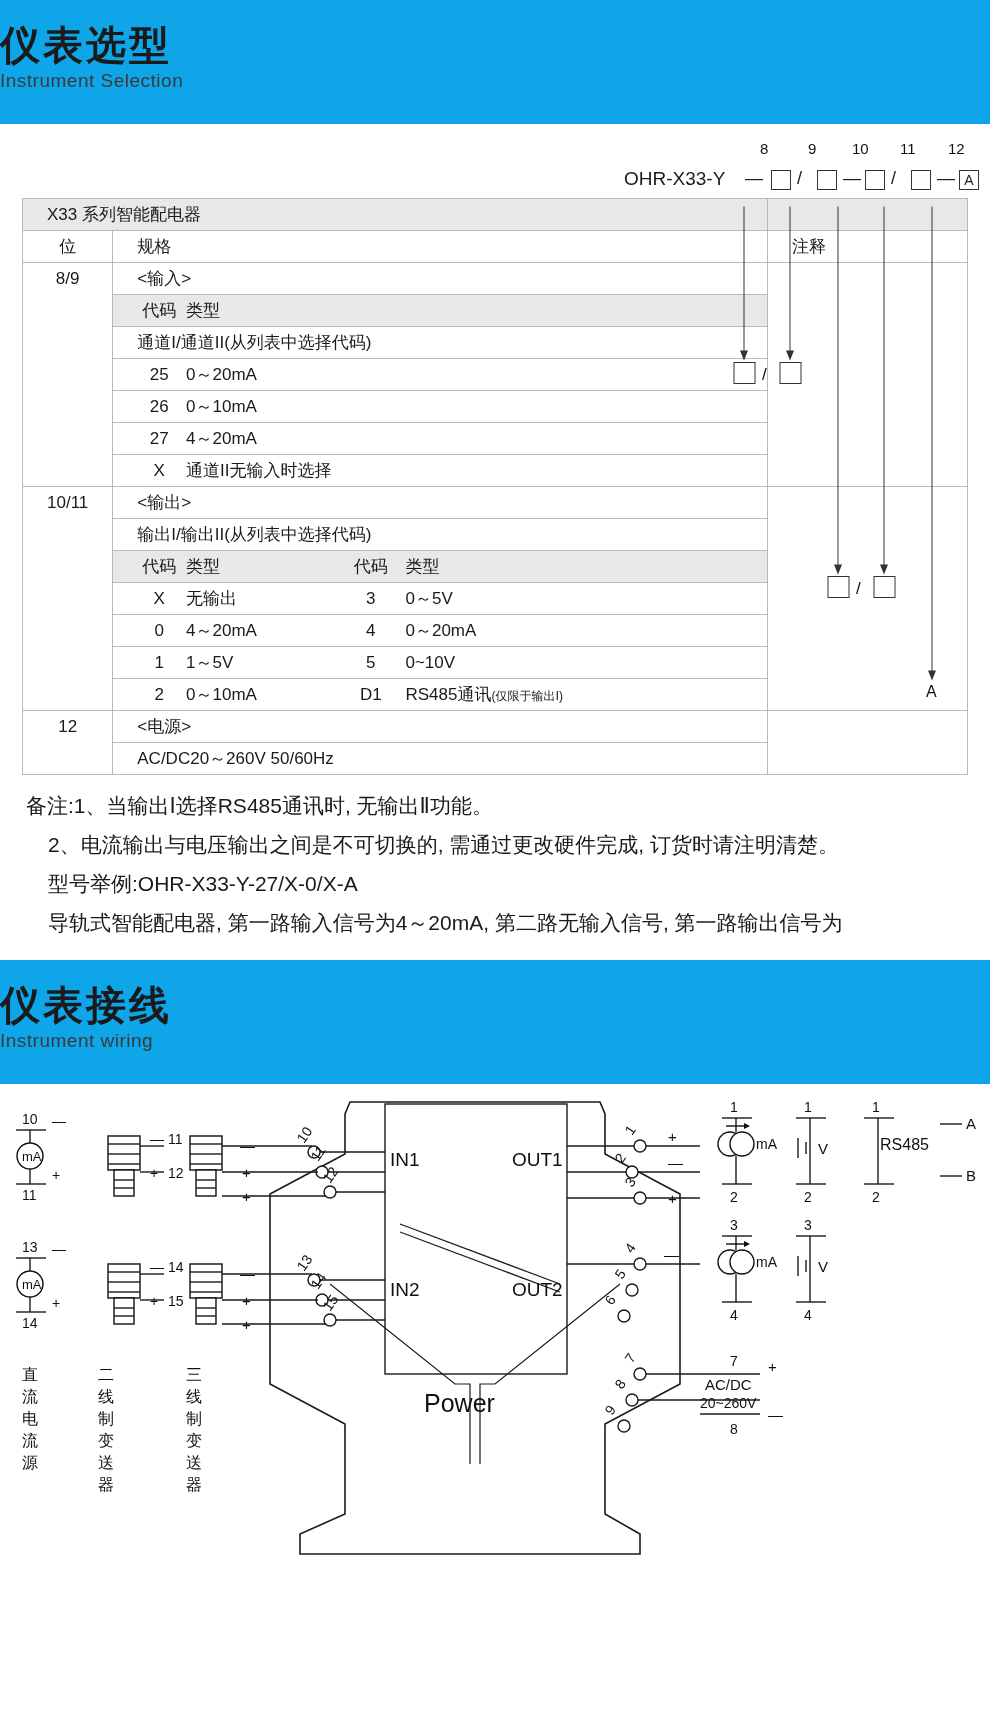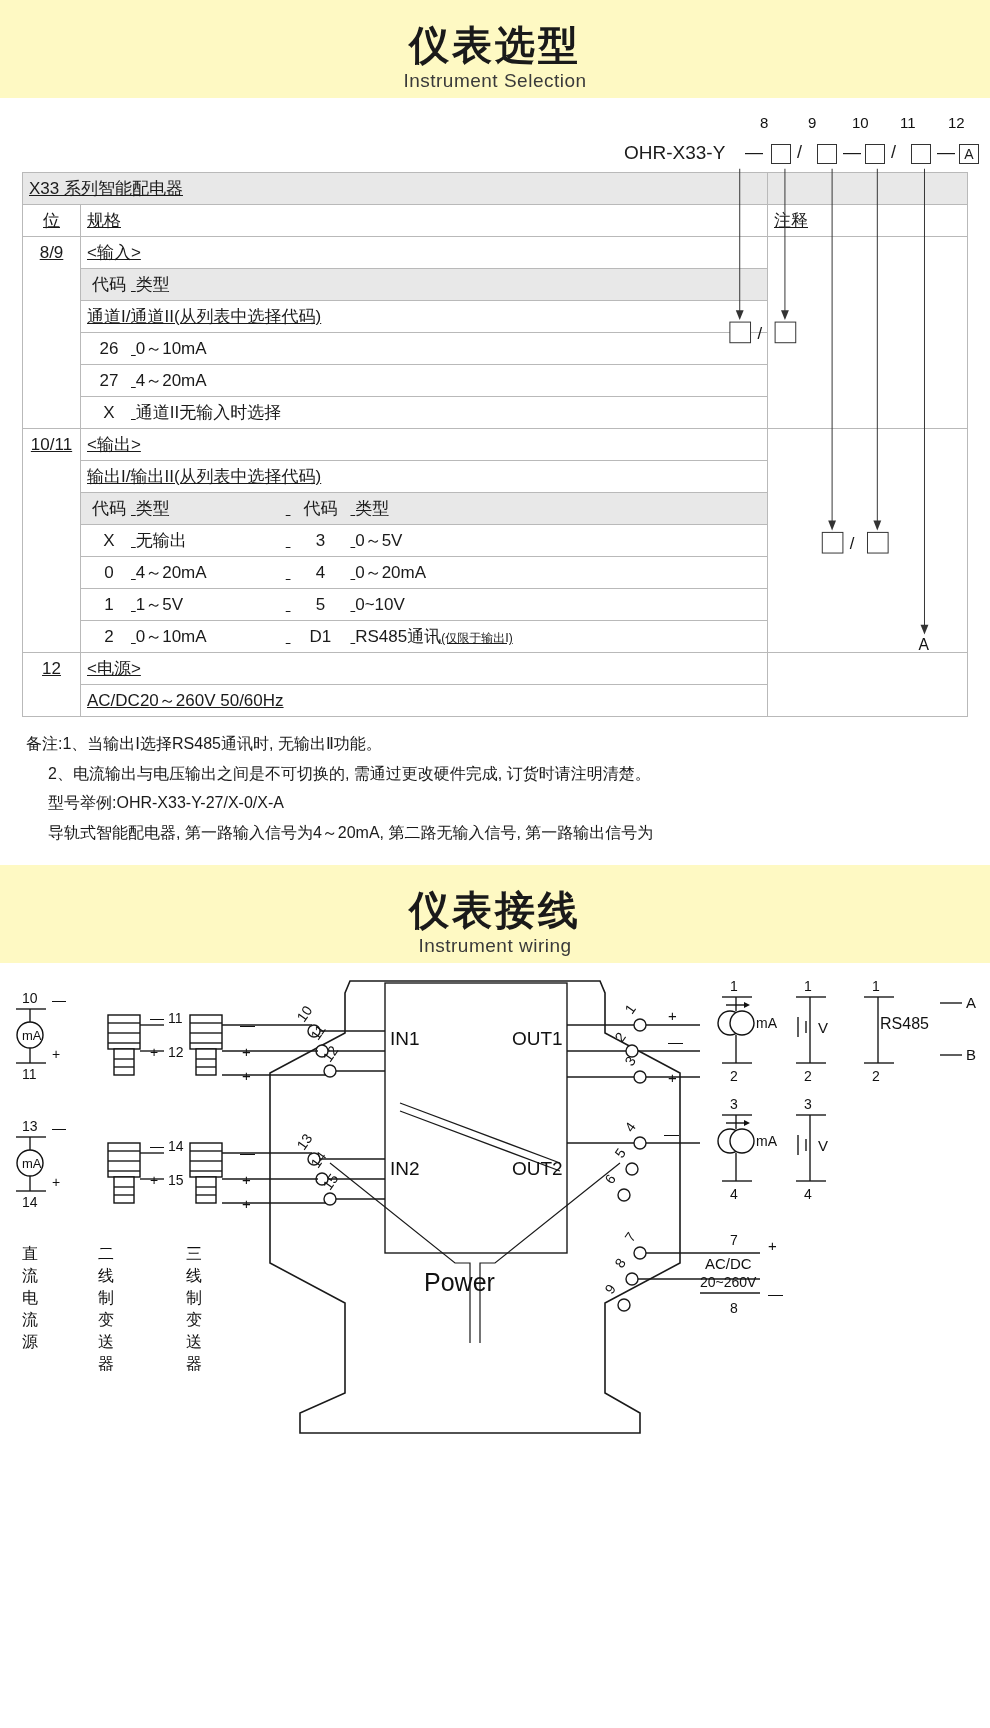--- a/index.html
+++ b/index.html
@@ -7,23 +7,22 @@
   body {
     width: 990px;
     font-family: "Liberation Sans", "DejaVu Sans", sans-serif;
     background: #ffffff;
     color: #1a1a1a;
   }
   .page { width: 990px; position: relative; }
 
   
   .banner {
-    background: #fef9c3;
-    text-align: center;
-    padding: 22px 0 6px 0;
+    background: #0ea5e9;
+    padding: 22px 0 32px 0;
   }
   .banner .cn {
     font-size: 40px;
     font-weight: bold;
     letter-spacing: 3px;
     color: #1a1a1a;
     line-height: 1.15;
   }
   .banner .en {
     font-size: 19px;
@@ -87,24 +86,23 @@
   }
 
   table.sel {
     width: 100%;
     border-collapse: collapse;
     font-size: 17px;
     margin-top: 2px;
   }
   table.sel td {
     border: 1px solid #b9b9b9;
-    padding: 4px 6px;
+    padding: 4px 24px;
     vertical-align: middle;
     height: 30px;
-    text-decoration: underline;
   }
   .col-pos { width: 58px; text-align: center; }
   .col-note { width: 200px; }
   .nb-b { border-bottom: none !important; }
   .nb-t { border-top: none !important; }
   .sub-c1 { display:inline-block; width: 44px; text-align: center; }
   .sub-c2 { display:inline-block; width: 150px; }
   .sub-c3 { display:inline-block; width: 60px; text-align: center; }
   .sub-c4 { display:inline-block; }
   .small { font-size: 12px; }
@@ -113,21 +111,21 @@
   
   .arrows {
     position: absolute;
     top: 0; left: 0;
     width: 990px; height: 100%;
     pointer-events: none;
   }
 
   .remarks {
     padding: 2px 22px 18px 26px;
-    font-size: 16px;
+    font-size: 21px;
     line-height: 1.85;
   }
   .remarks div { white-space: nowrap; }
   .indent { padding-left: 22px; }
 
   
   .wiring {
     background: #fff;
     padding: 0;
   }
@@ -189,20 +187,28 @@
         <td class="col-pos nb-t nb-b"></td>
         <td class="shade">
           <span class="sub-c1">代码</span>
           <span class="sub-c2">类型</span>
         </td>
         <td class="col-note nb-t nb-b"></td>
       </tr>
       <tr>
         <td class="col-pos nb-t nb-b"></td>
         <td>通道I/通道II(从列表中选择代码)</td>
+        <td class="col-note nb-t nb-b"></td>
+      </tr>
+      <tr>
+        <td class="col-pos nb-t nb-b"></td>
+        <td>
+          <span class="sub-c1">25</span>
+          <span class="sub-c2">0～20mA</span>
+        </td>
         <td class="col-note nb-t nb-b"></td>
       </tr>
       <tr>
         <td class="col-pos nb-t nb-b"></td>
         <td>
           <span class="sub-c1">26</span>
           <span class="sub-c2">0～10mA</span>
         </td>
         <td class="col-note nb-t nb-b"></td>
       </tr>

